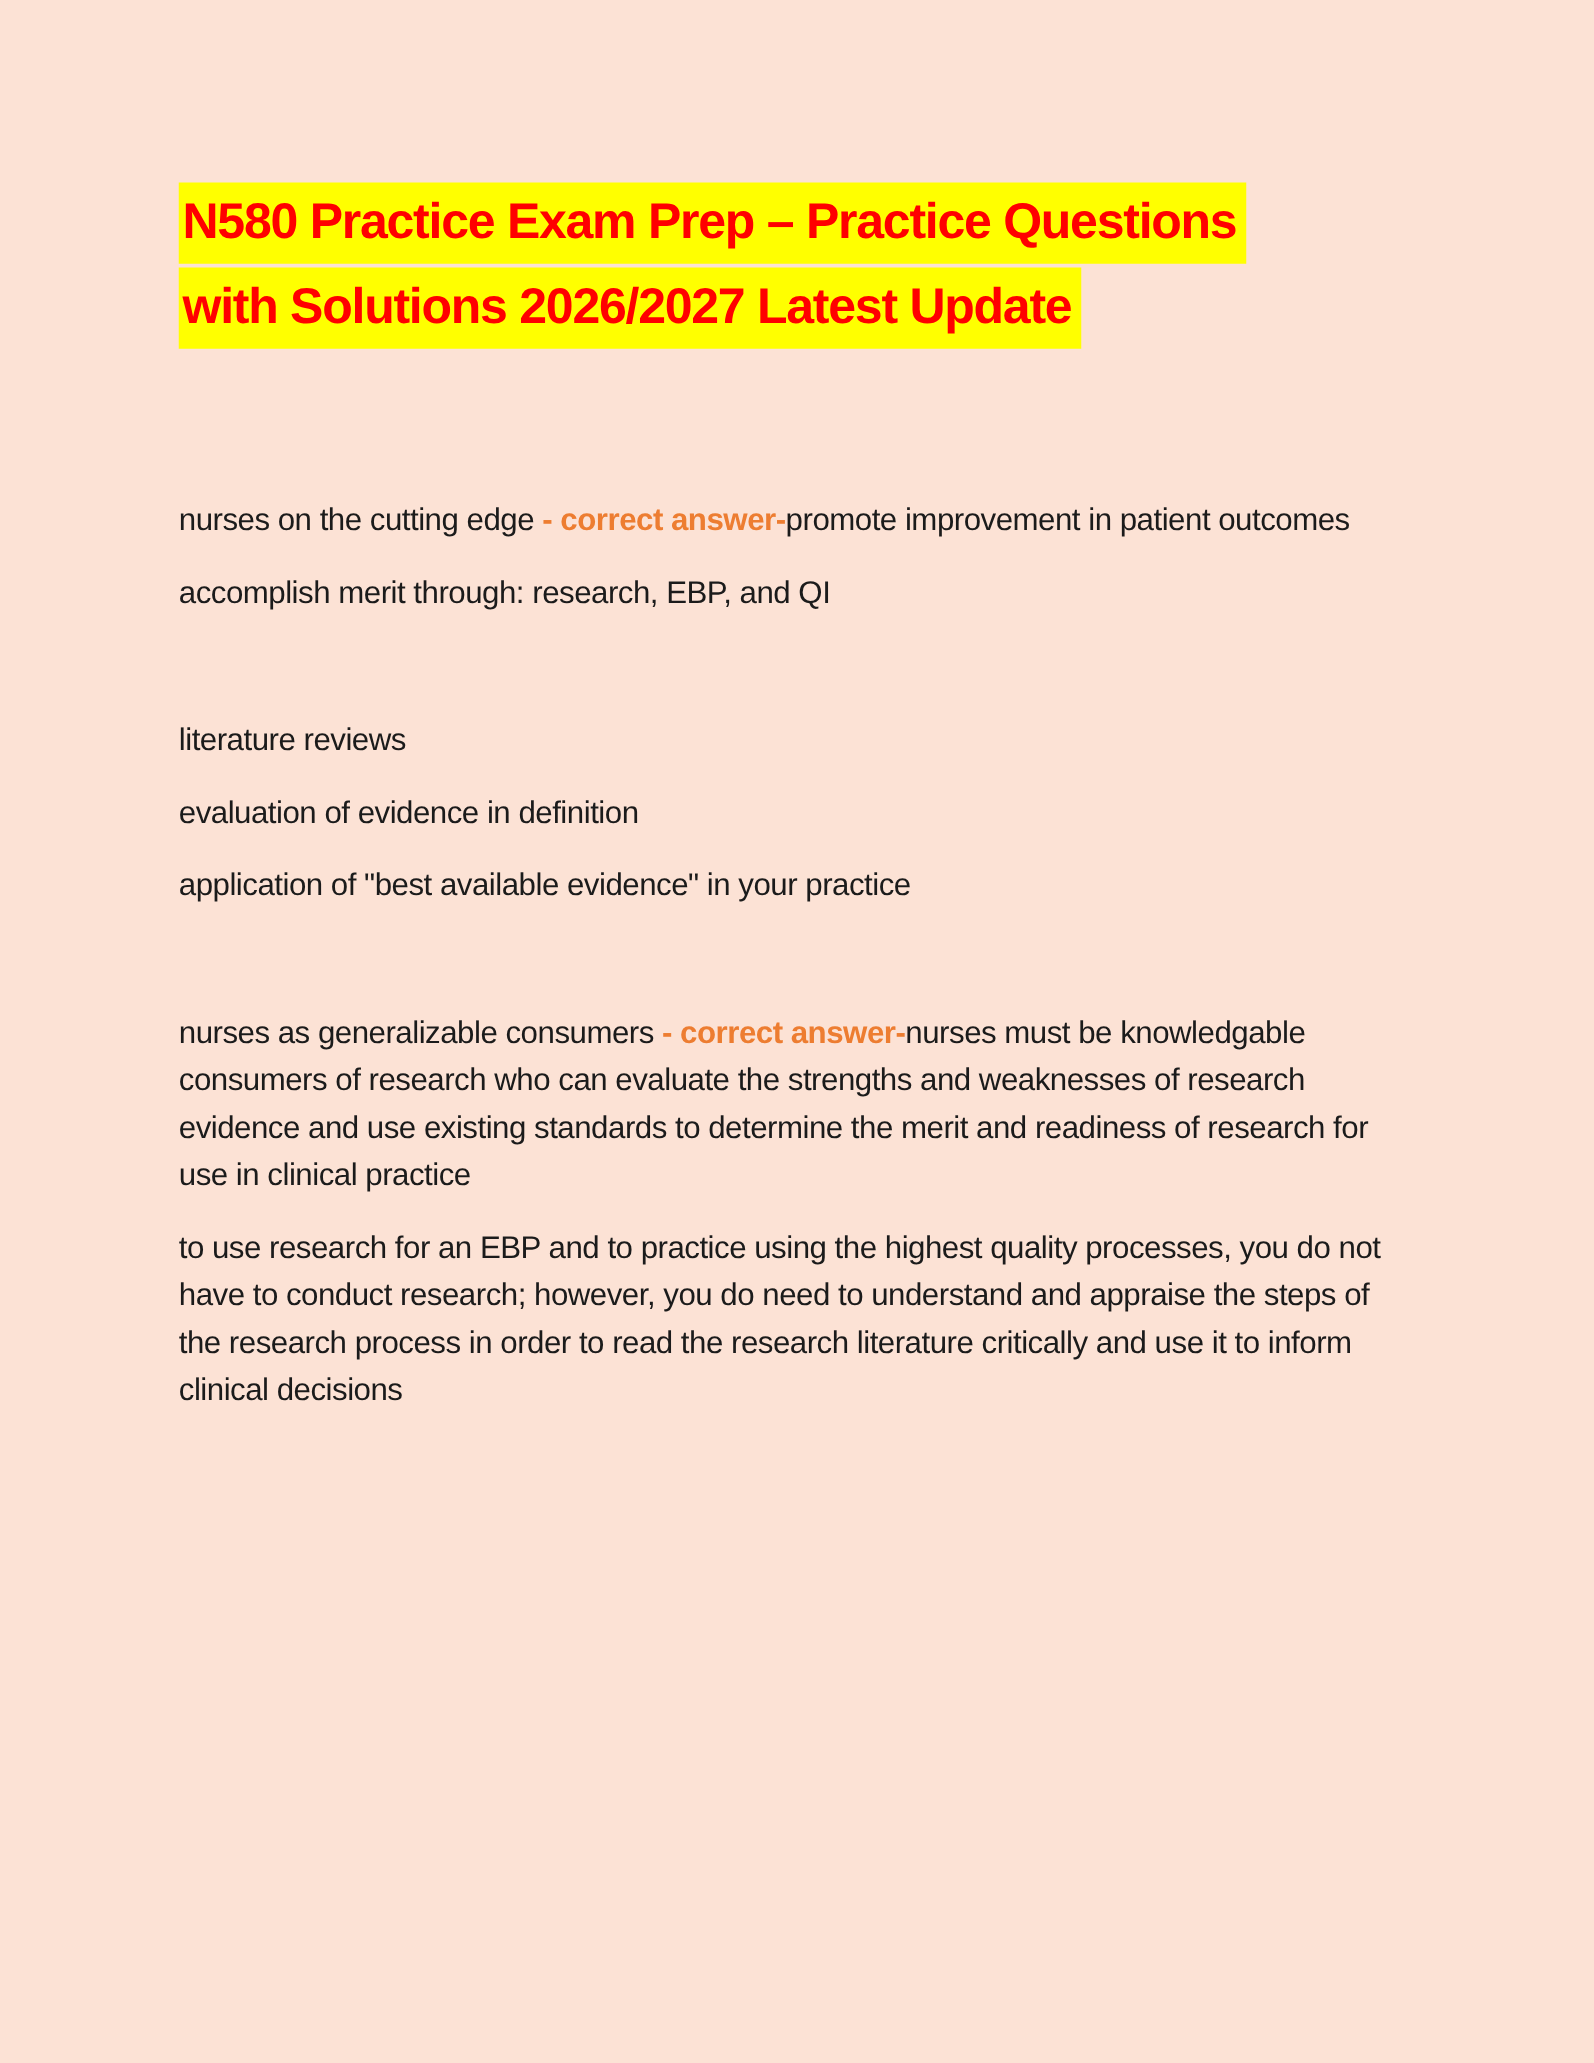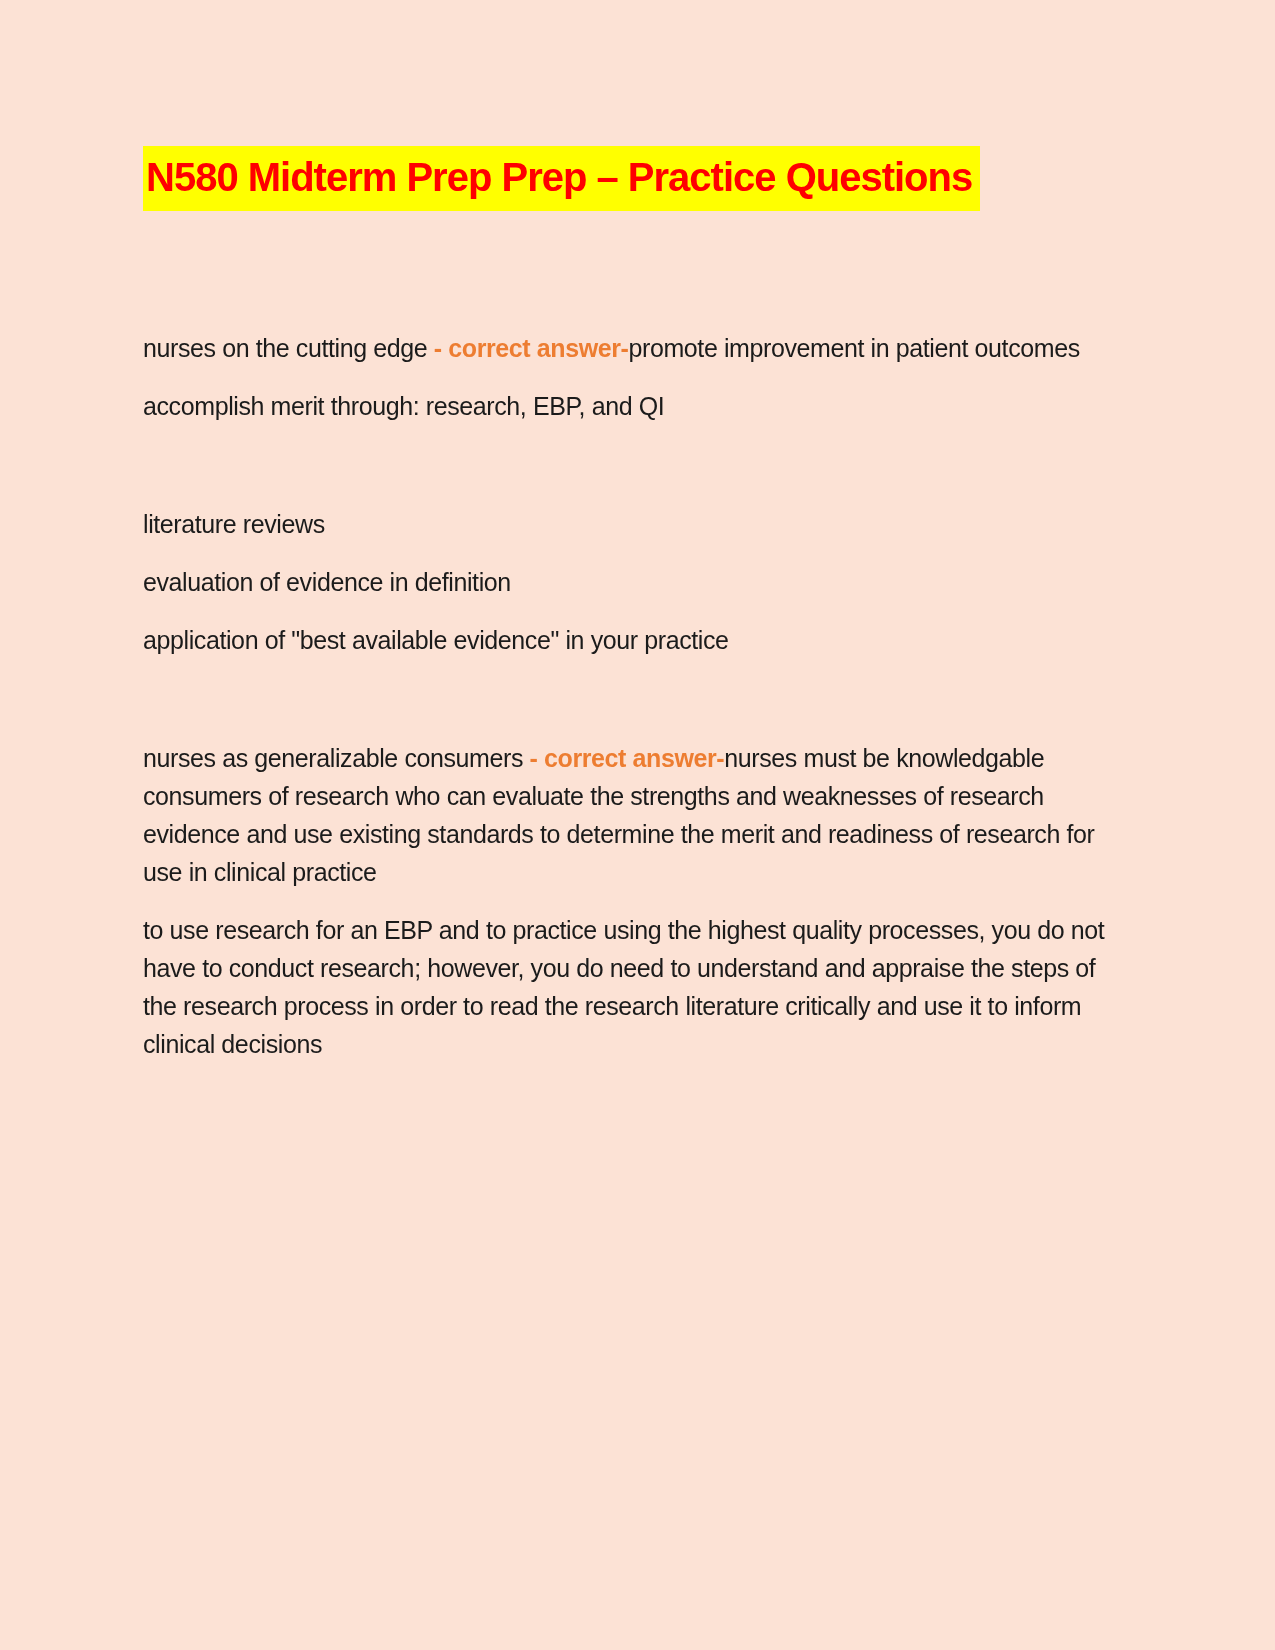--- a/index.html
+++ b/index.html
@@ -51,21 +51,21 @@
     color: var(--marker);
     font-weight: bold;
   }
   .section-gap { height: 60px; }
 </style>
 </head>
 <body>
 
 <div class="page">
 
-  <h1 class="doc-title"><span class="hl">N580 Midterm Prep Prep – Practice Questions</span><br></h1>
+  <h1 class="doc-title"><span class="hl">N580 Practice Exam Prep – Practice Questions</span><br><span class="hl">with Solutions 2026/2027 Latest Update</span></h1>
 
   <div class="body-text">
 
     <p class="para"><span>nurses on the cutting edge</span><span class="marker"> - correct answer-</span><span>promote improvement in patient outcomes</span></p>
 
     <p class="para"><span>accomplish merit through: research, EBP, and QI</span></p>
 
     <div class="section-gap"></div>
 
 

